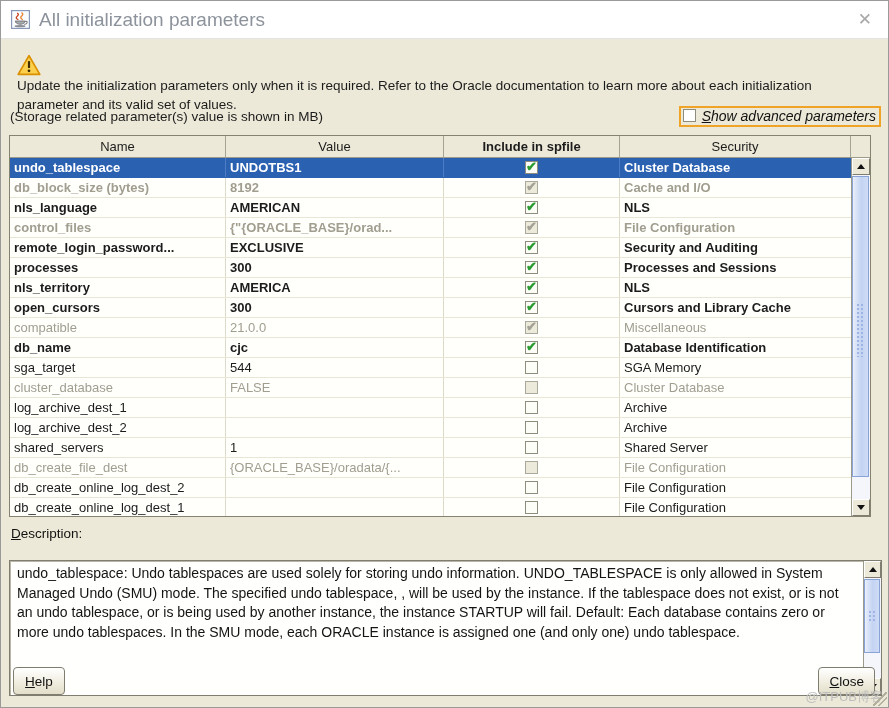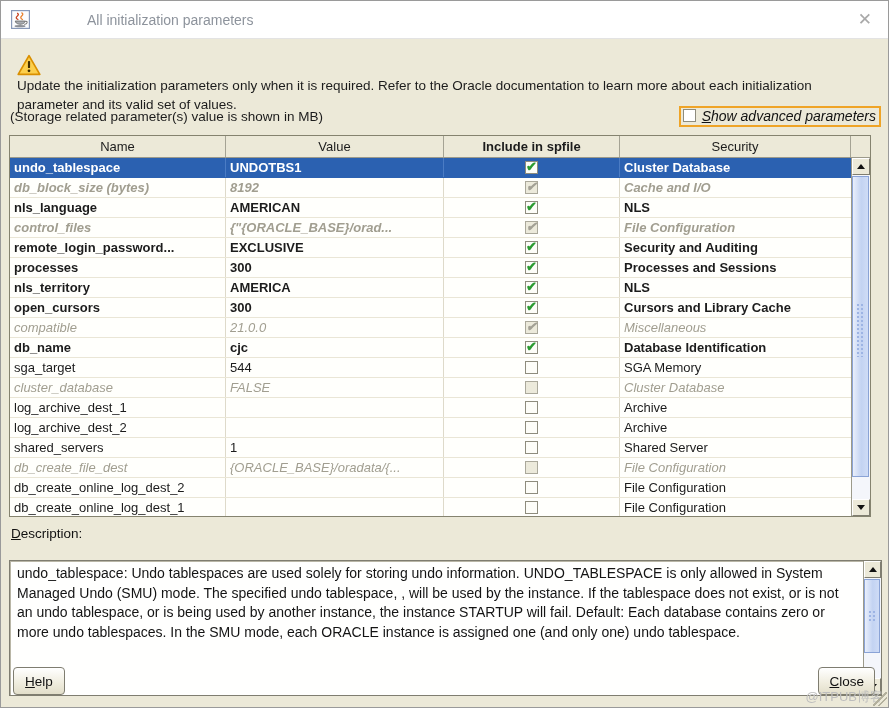--- a/index.html
+++ b/index.html
@@ -11,21 +11,21 @@
     background: #ece9d8; border: 1px solid #9a9a9a; overflow: hidden;
   }
 
   
   .titlebar {
     position: absolute; top:0; left:0; right:0; height: 38px;
     background: #ffffff; border-bottom: 1px solid #e3e3e3;
     display: flex; align-items: center; padding: 0 10px;
   }
   .java-icon { width: 19px; height: 19px; display:inline-block; margin-right: 9px; flex: 0 0 auto; }
-  .title-text { color: #8d939c; font-size: 14px; margin-left: 48px; }
+  .title-text { color: #8d939c; font-size: 19px; }
   .close-x {
     margin-left: auto; color: #a9a9a9; font-size: 17px; line-height: 17px;
     padding: 2px 6px; cursor: default; font-family: "DejaVu Sans", sans-serif;
   }
 
   
   .warn-row {
     position: absolute; top: 44px; left: 0; right: 0;
     display: flex; align-items: flex-start; padding: 6px 12px 0 16px; flex-direction: column;
   }
@@ -68,21 +68,21 @@
   .tr { display: flex; height: 20px; background: #fffffc; border-bottom: 1px solid #eae6d6; }
   .td {
     font-size: 13px; color: #1c1c1c; display: flex; align-items: center;
     border-right: 1px solid #dedaca; overflow: hidden; white-space: nowrap; height: 100%;
   }
   .td.c1 { width: 216px; padding-left: 4px; }
   .td.c2 { width: 218px; padding-left: 4px; }
   .td.c3 { width: 176px; justify-content: center; }
   .td.c4 { flex: 1; padding-left: 4px; border-right: none; }
   .tr.b .td { font-weight: 700; }
-  .tr.dis .td { color: #a19e90; font-style: italic; }
+  .tr.dis .td { color: #a19e90; }
   .tr.sel { background: #2b61b1; border-bottom-color: #2b61b1; }
   .tr.sel .td { color: #ffffff; font-weight: 700; border-right-color: #4b7cc4; }
 
   .cb { width: 13px; height: 13px; background: #fdfdf8; border: 1px solid #8e8c7d; position: relative; display: inline-block; }
   .cb.dis { background: #eceadb; border-color: #aaa89a; }
   .cb.on::after {
     content: "\2714"; position: absolute; top: -3px; left: 0px;
     font-size: 13px; font-weight: 700; color: #2c9b32;
   }
   .cb.on.dis::after { color: #a3a195; }

